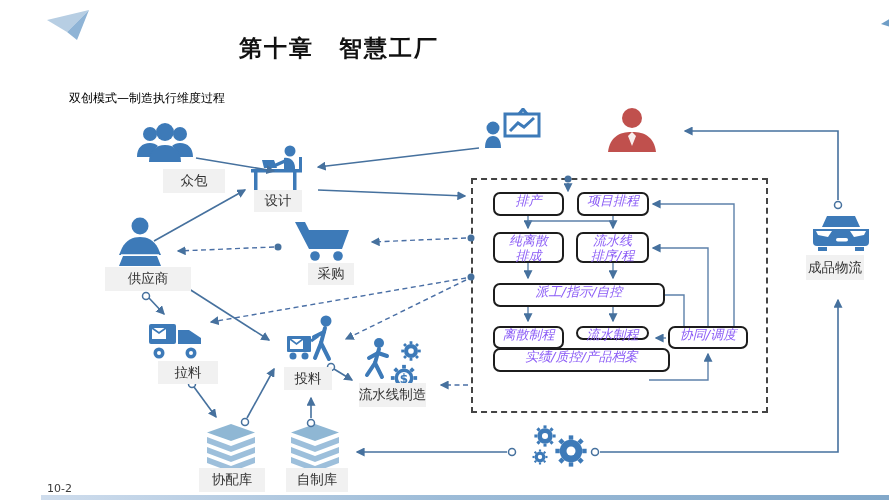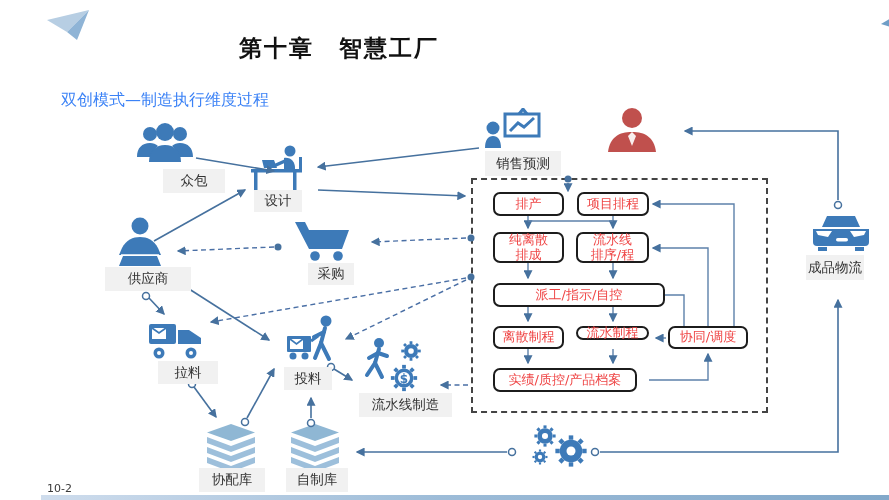--- a/index.html
+++ b/index.html
@@ -1,32 +1,32 @@
 <!DOCTYPE html>
 <html><head>
 <meta charset="utf-8">
 <style>
   html,body{margin:0;padding:0;background:#fff;}
   .page{position:relative;width:889px;height:500px;background:#fff;overflow:hidden;
         font-family:"DejaVu Sans","Liberation Sans",sans-serif;margin-left:41px;}
   .title{position:absolute;left:198px;top:33px;font-size:23px;font-weight:bold;color:#111;
          letter-spacing:2px;white-space:nowrap;}
-  .subtitle{position:absolute;left:20px;top:90px;font-size:16px;color:#3b82f6;white-space:nowrap;}
+  .subtitle{position:absolute;left:28px;top:90px;font-size:12px;color:#000000;white-space:nowrap;}
   .pagenum{position:absolute;left:6px;top:482px;font-size:11px;font-weight:normal;color:#3a3a3a;}
   .bottom-bar{position:absolute;left:0;bottom:0;width:889px;height:5px;
               background:linear-gradient(90deg,#cfdded,#9dbcd8 45%,#7fa6c8);}
   .icon{position:absolute;z-index:1;}
   .node-label{position:absolute;z-index:3;background:#f1f1f1;color:#333;
               display:flex;align-items:center;justify-content:center;
               font-size:13.5px;white-space:nowrap;}
   .dashed-box{position:absolute;left:430px;top:178px;width:297px;height:235px;
               border:2px dashed #444;box-sizing:border-box;z-index:0;}
   .flow-box{position:absolute;z-index:3;background:#fff;border:2px solid #1c1c1c;border-radius:7px;
             box-sizing:border-box;display:flex;flex-direction:column;align-items:center;
-            justify-content:center;font-size:13px;color:#ef4444;line-height:1.15;white-space:nowrap;}
+            font-size:13px;color:#8b5cf6;line-height:1.15;white-space:nowrap;font-style:italic;}
   .overlay{position:absolute;left:0;top:0;z-index:2;pointer-events:none;}
   .ln{stroke:#46719e;stroke-width:1.6;fill:none;}
   .ln2{stroke:#5d81aa;stroke-width:1.4;fill:none;}
   .lnd{stroke:#4a6fa5;stroke-width:1.4;fill:none;stroke-dasharray:5 3.5;}
   .dot{fill:#46719e;}
   .ring{fill:#fff;stroke:#46719e;stroke-width:1.5;}
 </style>
 </head>
 <body>
 
@@ -186,24 +186,23 @@
     <rect x="7" y="35" width="9" height="4"></rect>
       <rect x="44" y="35" width="9" height="4"></rect>
   </svg>
 
   <div class="node-label" style="left:122px;top:169px;width:62px;height:24px">众包</div>
   <div class="node-label" style="left:213px;top:190px;width:48px;height:22px">设计</div>
   <div class="node-label" style="left:64px;top:267px;width:86px;height:24px">供应商</div>
   <div class="node-label" style="left:267px;top:263px;width:46px;height:22px">采购</div>
   <div class="node-label" style="left:117px;top:361px;width:60px;height:23px">拉料</div>
   <div class="node-label" style="left:243px;top:367px;width:48px;height:23px">投料</div>
-  <div class="node-label" style="left:318px;top:393px;width:93px;height:24px">流水线制造</div>
+  <div class="node-label" style="left:318px;top:383px;width:67px;height:24px">流水线制造</div>
   <div class="node-label" style="left:158px;top:468px;width:66px;height:24px">协配库</div>
   <div class="node-label" style="left:245px;top:468px;width:62px;height:24px">自制库</div>
-  <div class="node-label" style="left:444px;top:151px;width:76px;height:25px">销售预测</div>
   <div class="node-label" style="left:765px;top:255px;width:58px;height:25px">成品物流</div>
 
   <div class="dashed-box"></div>
 
   <div class="flow-box" style="left:452px;top:192px;width:71px;height:24px">
       <span>排产</span>
     </div>
   <div class="flow-box" style="left:536px;top:192px;width:72px;height:24px">
       <span>项目排程</span>
     </div>
@@ -220,21 +219,21 @@
     </div>
   <div class="flow-box" style="left:452px;top:326px;width:71px;height:23px">
       <span>离散制程</span>
     </div>
   <div class="flow-box" style="left:535px;top:326px;width:73px;height:14px">
       <span>流水制程</span>
     </div>
   <div class="flow-box" style="left:627px;top:326px;width:80px;height:23px">
       <span>协同/调度</span>
     </div>
-  <div class="flow-box" style="left:452px;top:368px;width:144px;height:24px">
+  <div class="flow-box" style="left:452px;top:348px;width:177px;height:24px">
       <span>实绩/质控/产品档案</span>
     </div>
 
   <svg class="overlay" width="889" height="500">
     <defs>
       <marker id="m-arrow" viewBox="0 0 10 10" refX="8.5" refY="5" markerWidth="9" markerHeight="9" orient="auto" markerUnits="userSpaceOnUse">
         <path d="M0,0 L10,5 L0,10 z" fill="#46719e"></path>
       </marker>
     </defs>
 

